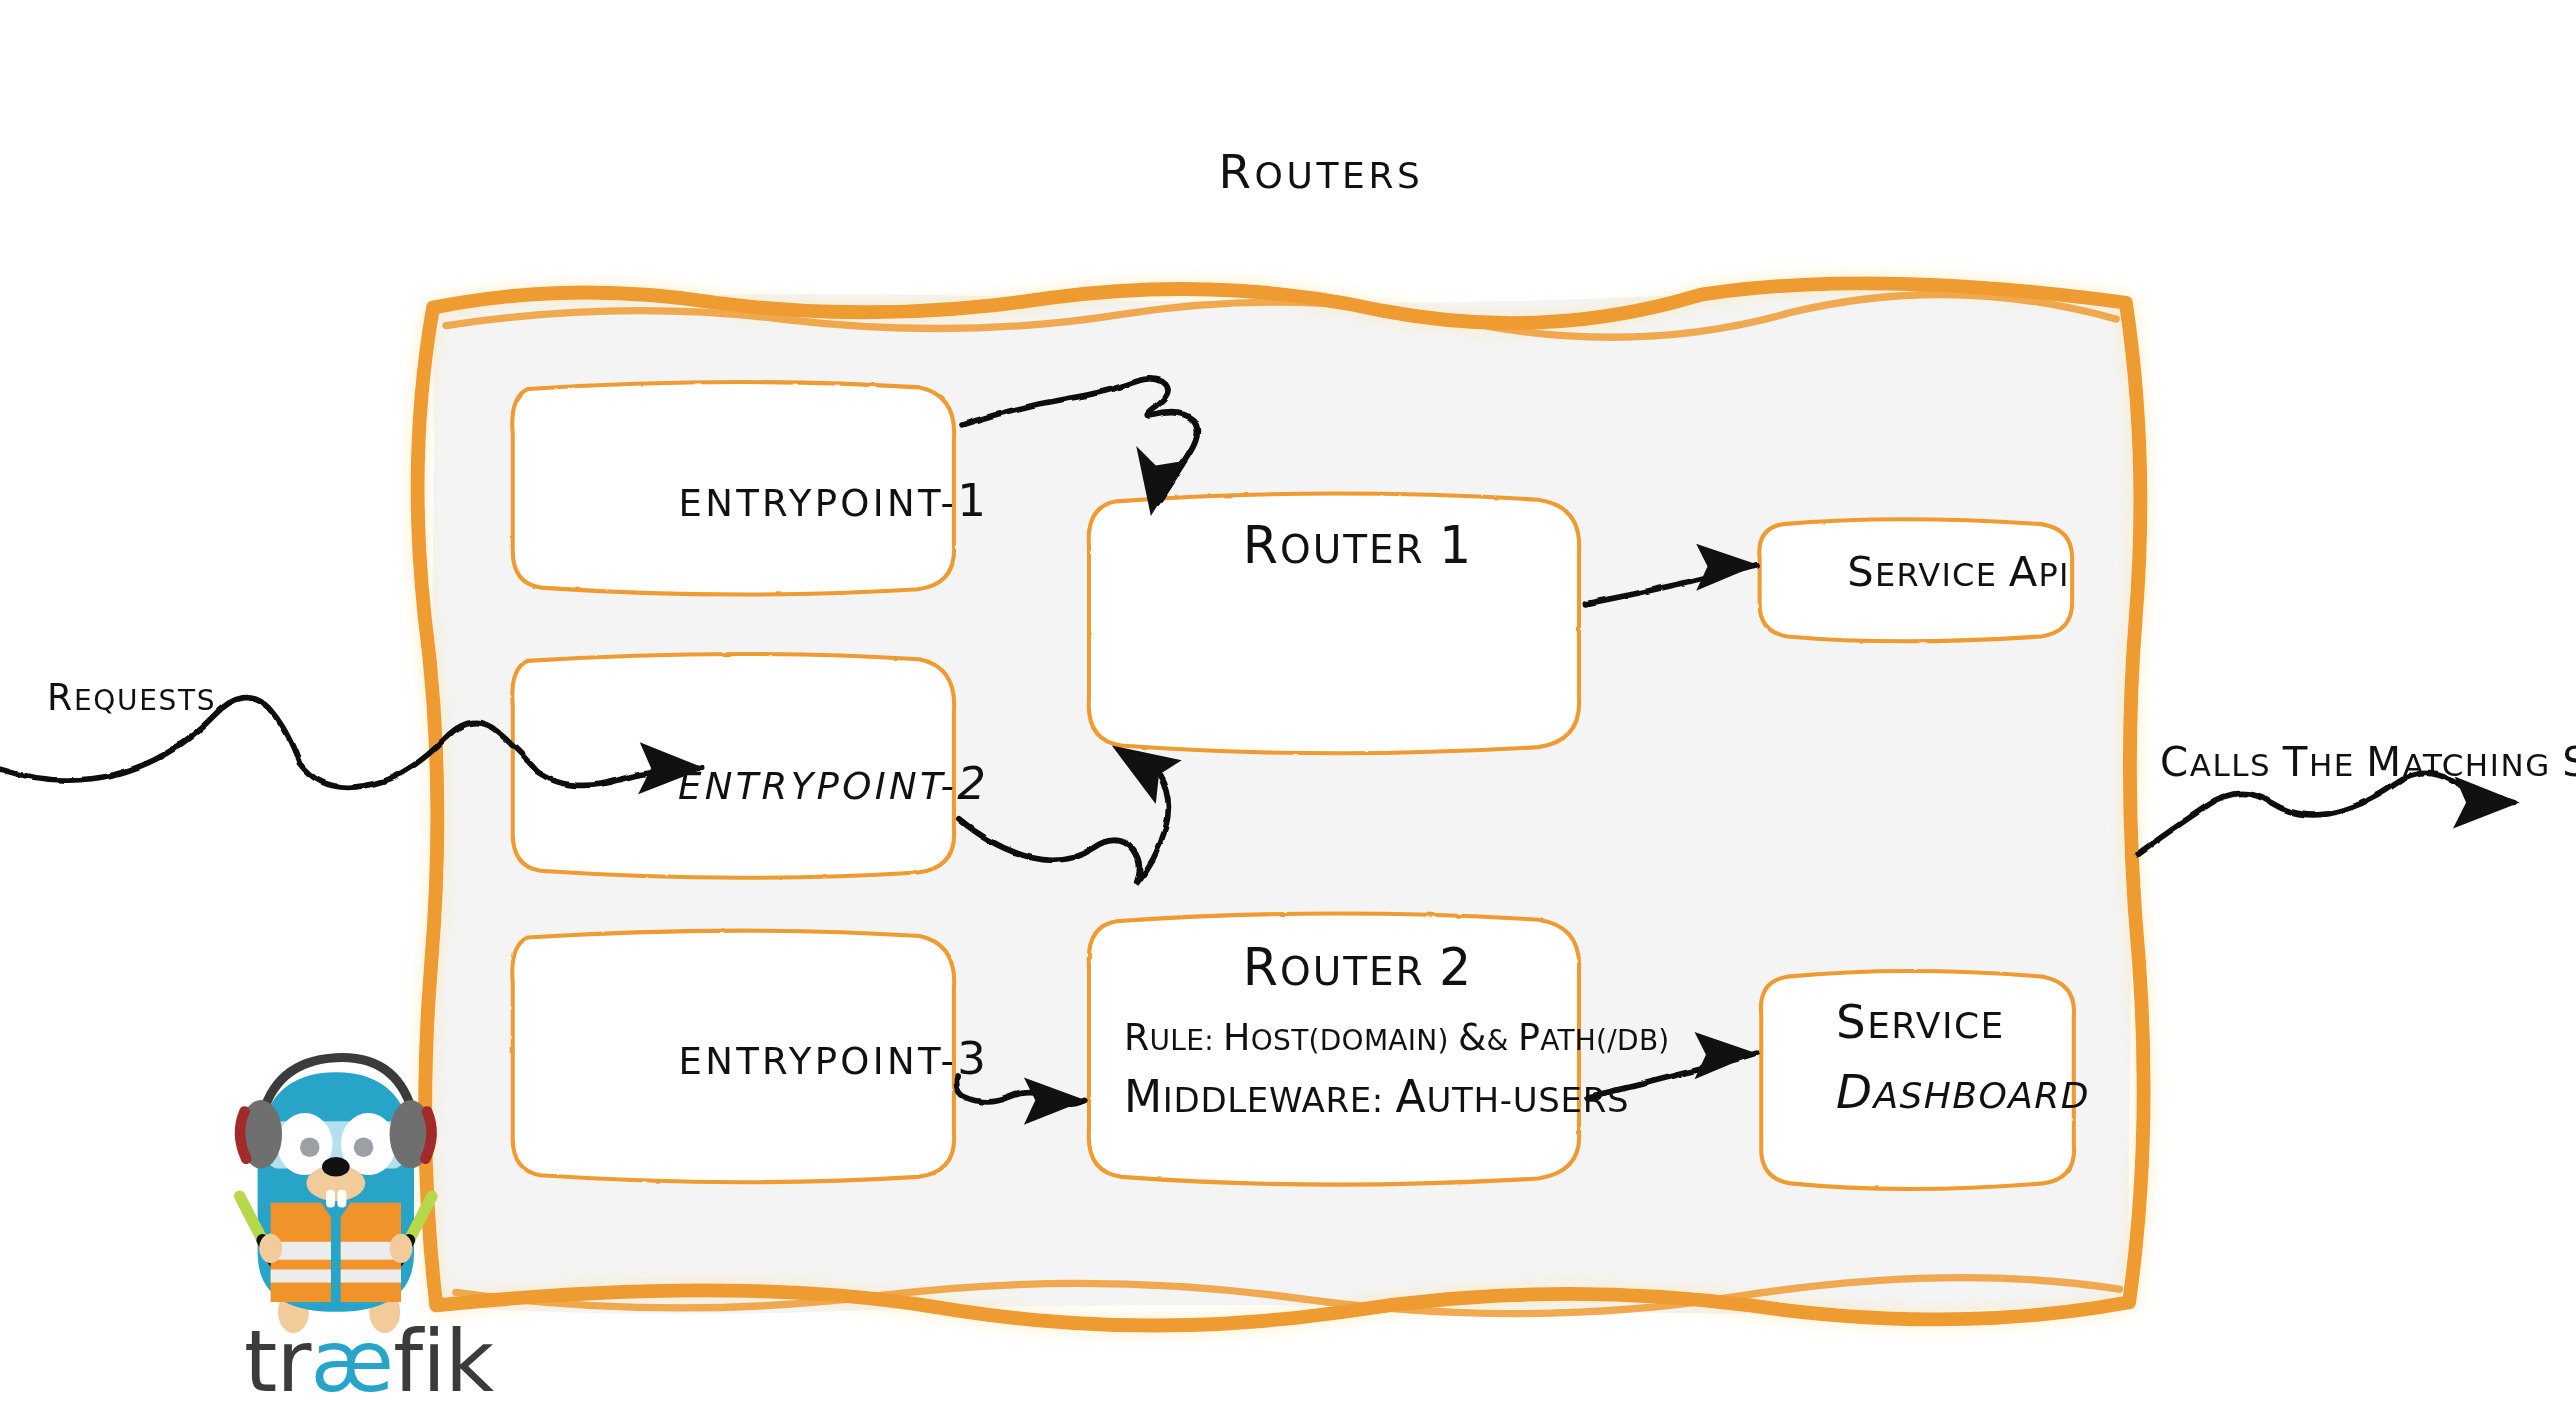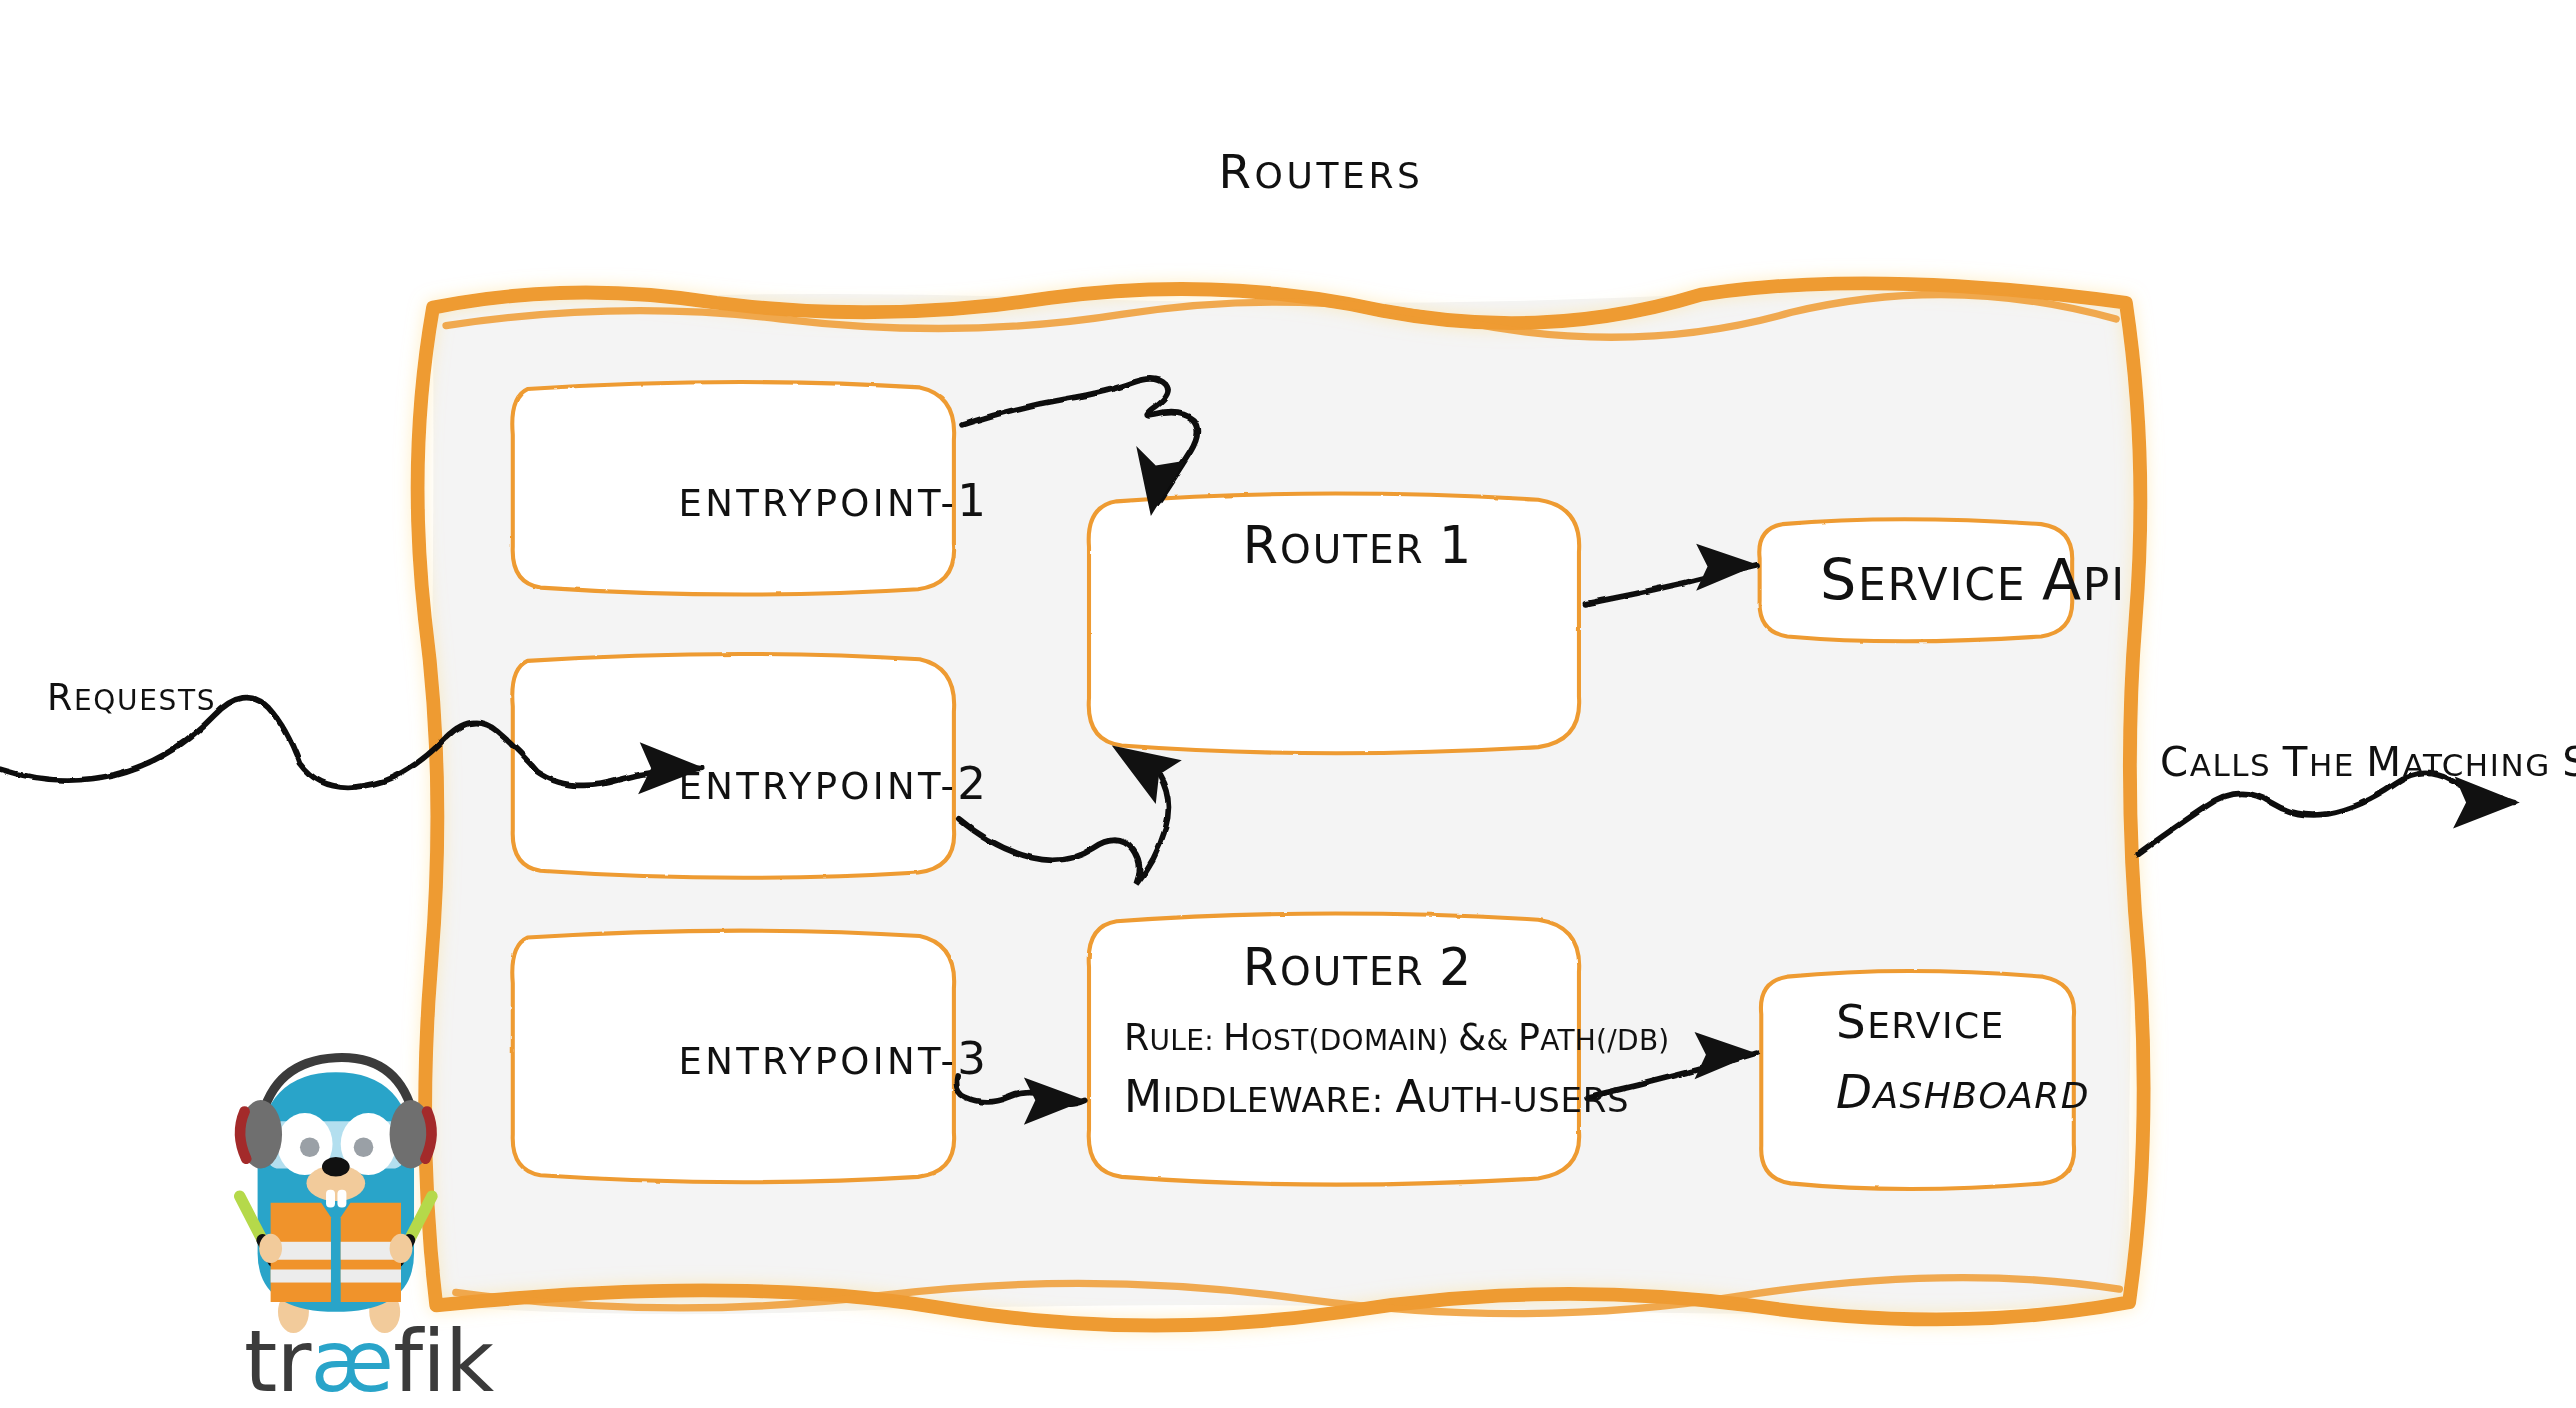--- a/index.html
+++ b/index.html
@@ -46,21 +46,21 @@
 
   .ep-label {
     font-size: 37px;
     letter-spacing: 0.09em;
     text-align: right;
     width: 446px;
     text-transform: uppercase;
   }
   .ep-label .num { font-size: 1.22em; letter-spacing: 0; }
   #ep1-label { left: 507px; top: 474px; }
-  #ep2-label { left: 507px; top: 757px; }
+  #ep2-label { left: 507px; top: 757px; font-style: italic; }
   #ep3-label { left: 507px; top: 1032px; }
 
   .router-title {
     font-size: 39px;
     letter-spacing: 0.05em;
     text-align: center;
     width: 456px;
   }
   #r1-title { left: 1097px; top: 516px; }
   #r2-title { left: 1097px; top: 938px; }
@@ -77,21 +77,21 @@
   }
   #r2-mw {
     left: 1091px; top: 1071px;
     width: 469px; text-align: center;
     font-size: 34px; letter-spacing: 0.02em;
   }
 
   #svc-api-label {
     left: 1787px; top: 547px;
     width: 277px; text-align: center;
-    font-size: 44px; letter-spacing: 0.04em;
+    font-size: 32px; letter-spacing: 0.04em;
   }
   #svc-dash-l1 { left: 1803px; top: 995px; font-size: 36px; letter-spacing: 0.04em; }
   #svc-dash-l2 { left: 1803px; top: 1065px; font-size: 36px; letter-spacing: 0.04em; font-style: italic; }
 
   #logo-wrap {
     position: absolute;
     left: 225px; top: 1043px;
     width: 220px; height: 365px;
   }
   #logo-text {

